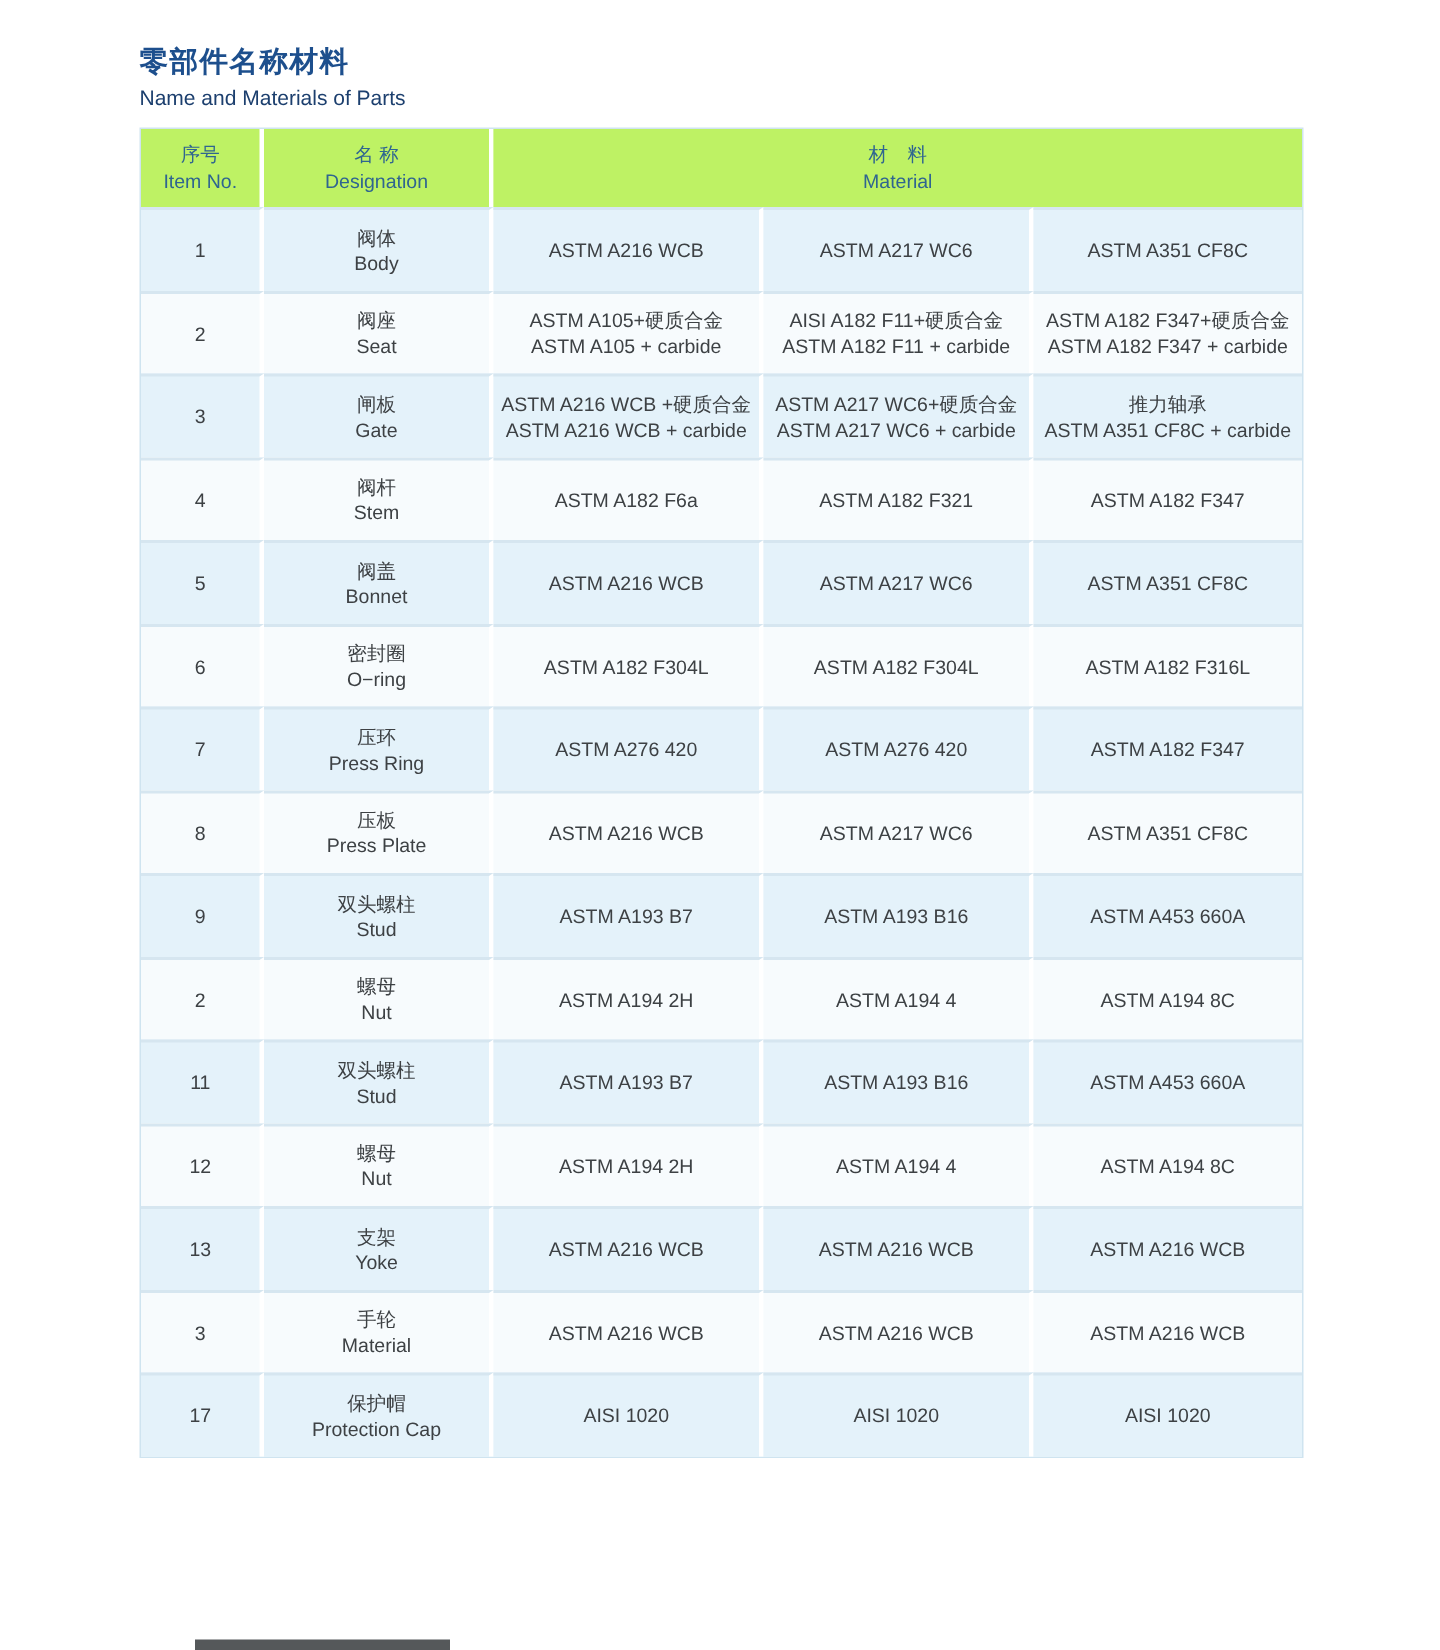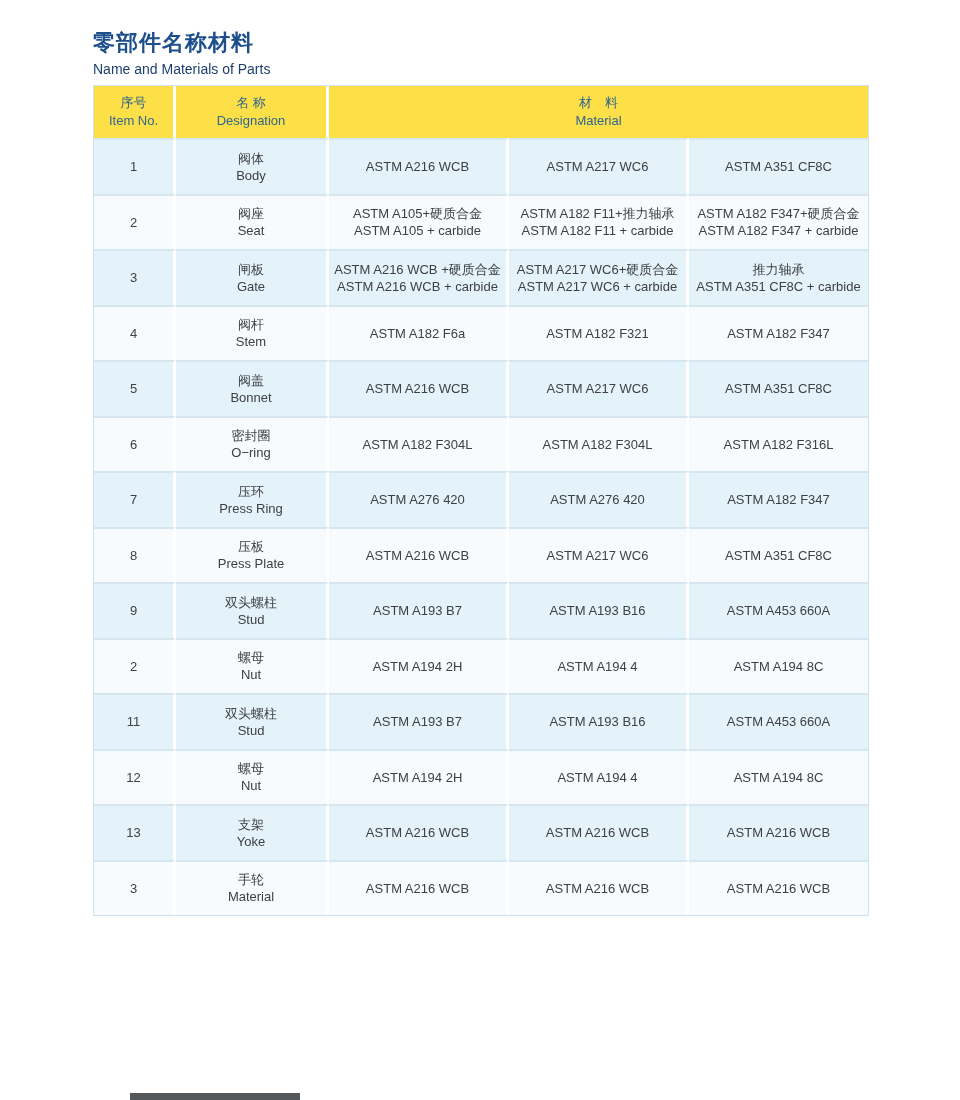--- a/index.html
+++ b/index.html
@@ -3,35 +3,35 @@
 <meta charset="utf-8">
 <style>
   * { margin:0; padding:0; box-sizing:border-box; }
   html,body { background:#ffffff; }
   body {
     width:960px; height:1100px; position:relative; overflow:hidden;
     font-family:"Liberation Sans","DejaVu Sans",sans-serif;
   }
   .page { position:absolute; inset:0; }
   .title-block { position:absolute; left:93px; top:28px; }
-  .title-cn { font-size:22px; font-weight:bold; color:#1d4f8d; letter-spacing:1px; }
+  .title-cn { font-size:19px; font-weight:bold; color:#1d4f8d; letter-spacing:1px; }
   .title-en { font-size:14px; color:#1c3f6e; margin-top:3px; }
 
   table.parts {
     position:absolute; left:93px; top:85px; width:774px;
     border-collapse:separate; border-spacing:0; table-layout:fixed;
     border:1px solid #cfe4f0;
   }
   th, td {
     text-align:center; vertical-align:middle;
     border-right:3px solid #ffffff;
   }
   th:last-child, td:last-child { border-right:none; }
   thead th {
-    height:52px; background:#fde047; color:#2f6590;
+    height:52px; background:#bef264; color:#2f6590;
     font-weight:normal; font-size:13px; line-height:18px;
   }
   tbody td {
     height:55.5px; border-top:2px solid #d6e6f0;
     color:#3d4144; font-size:13px; line-height:17px;
   }
   tbody tr:nth-child(odd)  td { background:#e4f2fa; }
   tbody tr:nth-child(even) td { background:#f7fbfd; }
   .cell-line { display:block; }
 
@@ -95,21 +95,21 @@
           <td>2</td>
           <td>
             <span class="cell-line">阀座</span>
             <span class="cell-line">Seat</span>
           </td>
           <td>
             <span class="cell-line">ASTM A105+硬质合金</span>
             <span class="cell-line">ASTM A105 + carbide</span>
           </td>
           <td>
-            <span class="cell-line">ASTM A182 F11+推力轴承</span>
+            <span class="cell-line">AISI A182 F11+硬质合金</span>
             <span class="cell-line">ASTM A182 F11 + carbide</span>
           </td>
           <td>
             <span class="cell-line">ASTM A182 F347+硬质合金</span>
             <span class="cell-line">ASTM A182 F347 + carbide</span>
           </td>
         </tr>
         <tr>
           <td>3</td>
           <td>
@@ -298,18 +298,34 @@
           <td>
             <span class="cell-line">ASTM A216 WCB</span>
           </td>
           <td>
             <span class="cell-line">ASTM A216 WCB</span>
           </td>
           <td>
             <span class="cell-line">ASTM A216 WCB</span>
           </td>
         </tr>
+        <tr>
+          <td>17</td>
+          <td>
+            <span class="cell-line">保护帽</span>
+            <span class="cell-line">Protection Cap</span>
+          </td>
+          <td>
+            <span class="cell-line">AISI 1020</span>
+          </td>
+          <td>
+            <span class="cell-line">AISI 1020</span>
+          </td>
+          <td>
+            <span class="cell-line">AISI 1020</span>
+          </td>
+        </tr>
       </tbody>
   </table>
 
   <div class="cutoff-bar"></div>
 
 </div>
 
 </body></html>

